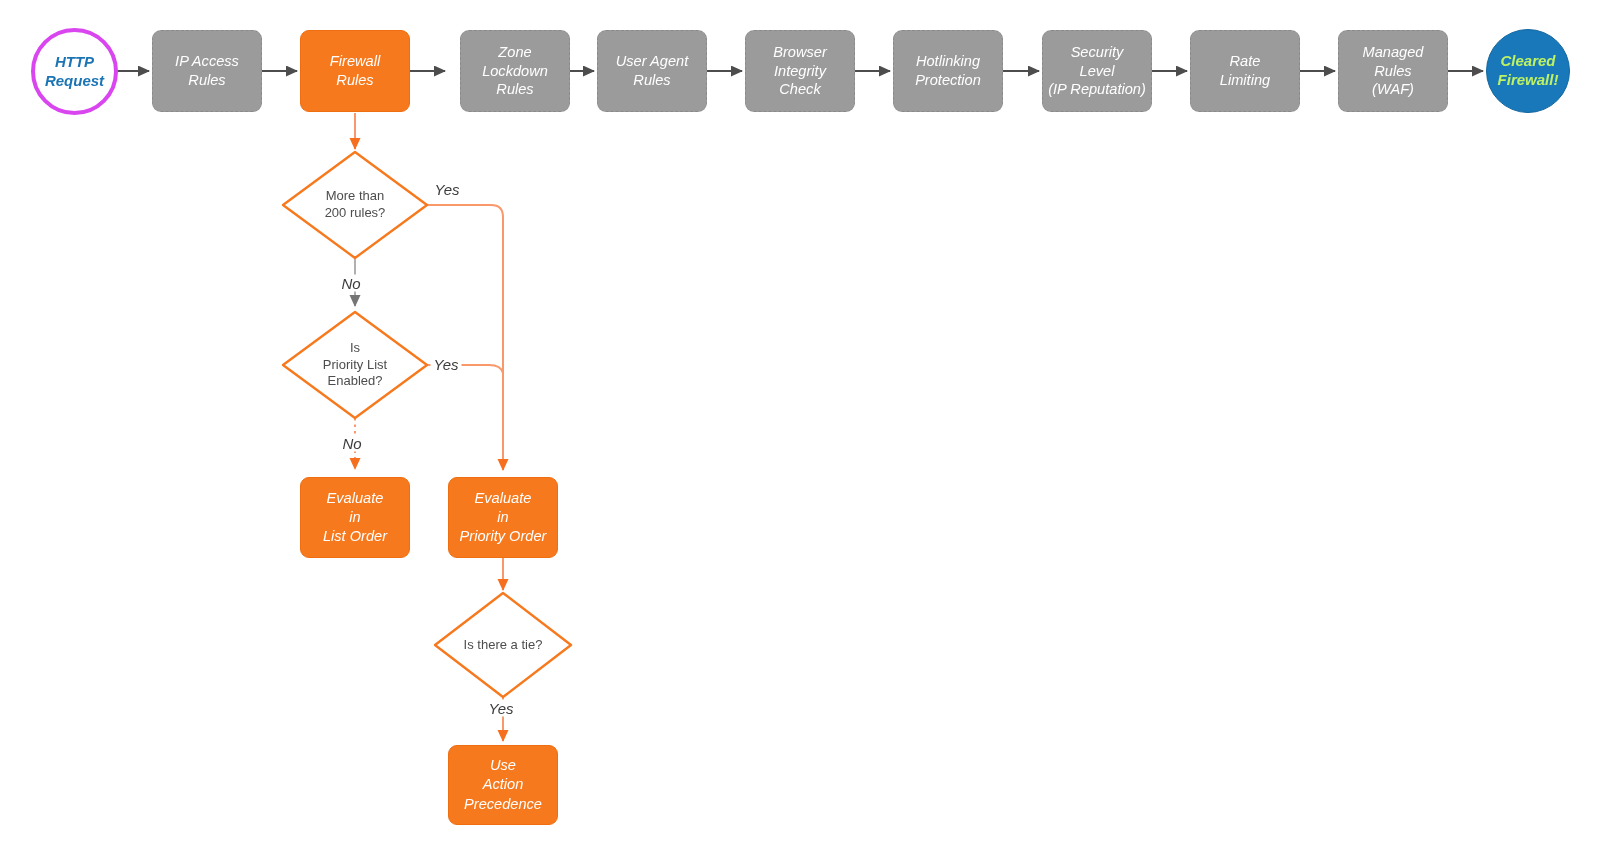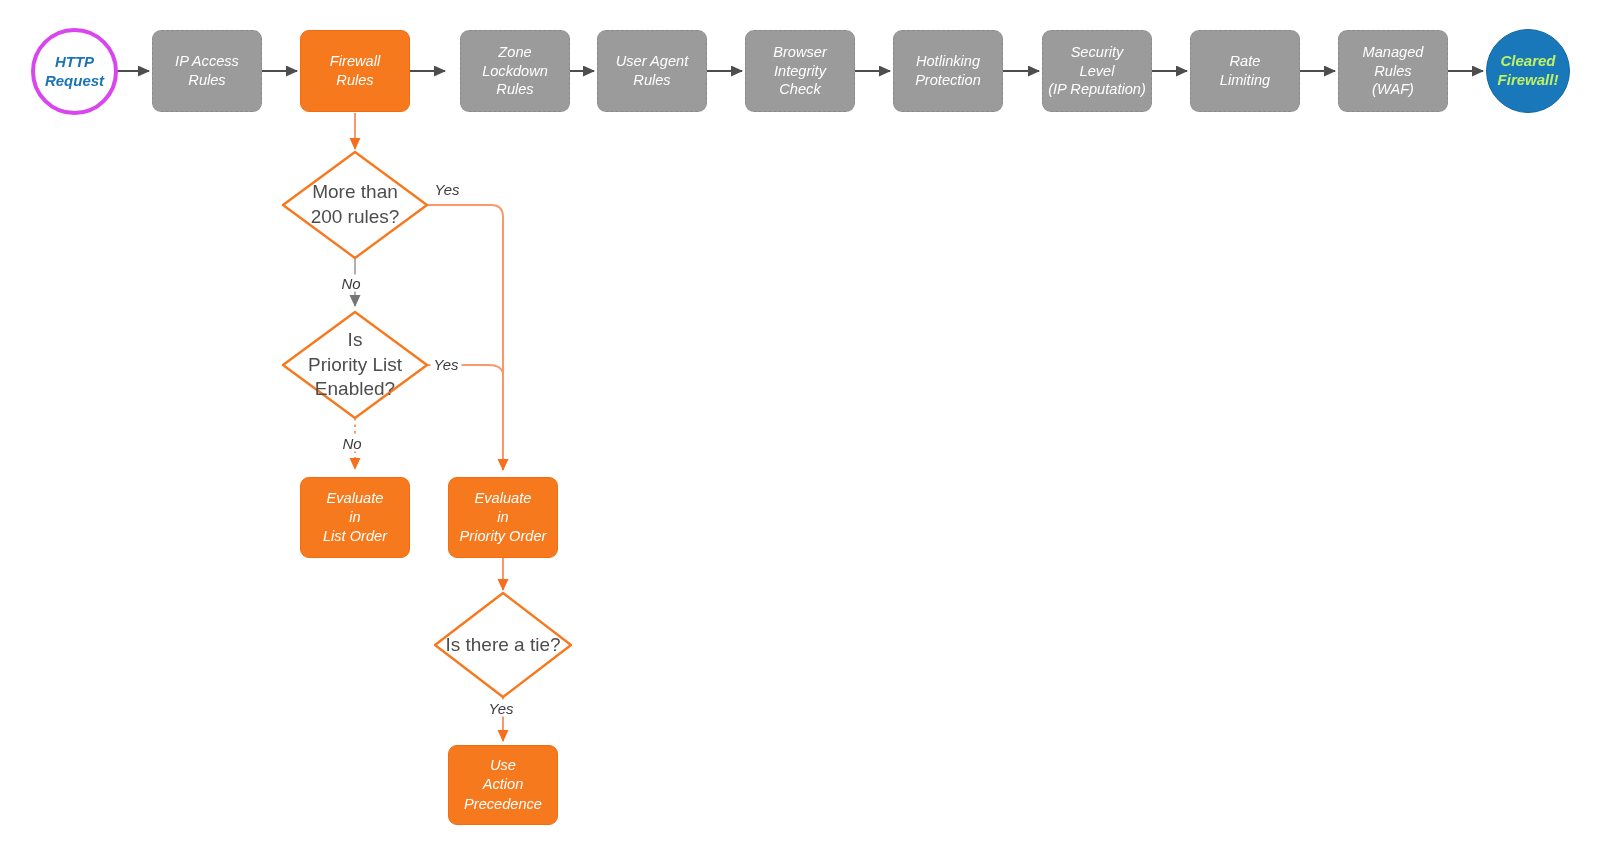--- a/index.html
+++ b/index.html
@@ -35,21 +35,21 @@
     left:31px; top:28px; width:87px; height:87px;
     background:#ffffff; border:4px solid #d946ef; color:#1B74B4;
   }
   .circle.end {
     left:1486px; top:29px; width:84px; height:84px;
     background:#1878B9; border:1px solid #13679F; color:#bef264;
   }
 
   .diamond-label {
     position:absolute; display:flex; align-items:center; justify-content:center;
-    text-align:center; color:#4D4D4D; font-size:19px; line-height:1.3;
+    text-align:center; color:#4D4D4D; font-size:13px; line-height:1.3;
     white-space:pre-line;
   }
   .edge-label {
     position:absolute; transform:translate(-50%,-50%);
     font-style:italic; color:#3C3C3C; font-size:15px;
   }
   .edge-label.on-line { background:#ffffff; padding:0 3px; }
 </style>
 </head>
 <body>

